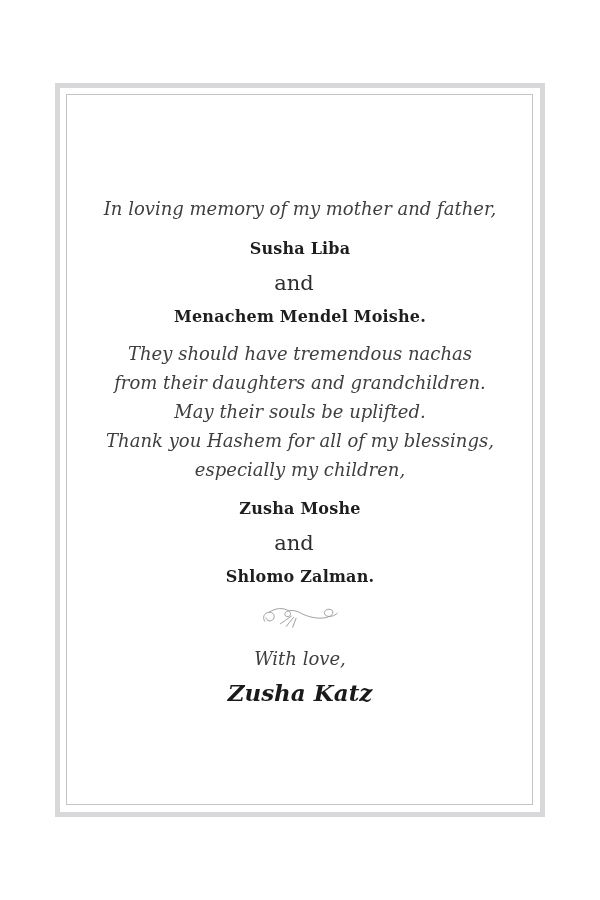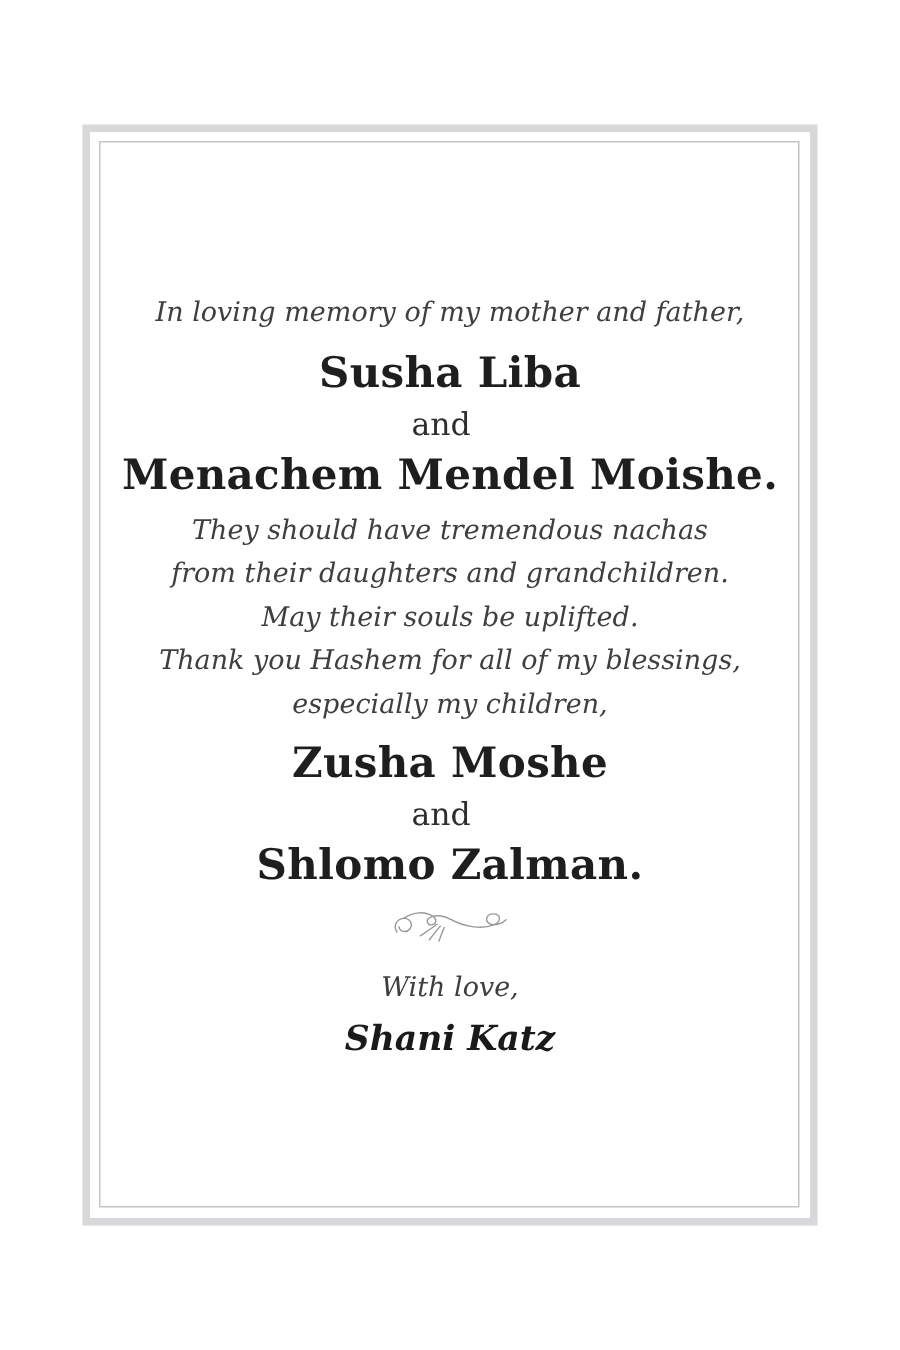--- a/index.html
+++ b/index.html
@@ -31,21 +31,21 @@
     text-align:center;
     padding-top:197px;
     box-sizing:border-box;
   }
   .intro{
     font-style:italic;font-size:18px;line-height:24px;
     color:var(--text-color);
     margin:0 0 14px 0;
   }
   .name{
-    font-weight:700;font-size:28px;line-height:28px;
+    font-weight:700;font-size:16px;line-height:28px;
     color:var(--name-color);
     letter-spacing:0.2px;
     margin:0 0 6px 0;
   }
   .name.last{margin-bottom:8px;}
   .and{
     font-size:21px;line-height:28px;
     color:#2e2e2e;
     margin:0 12px 6px 0;
   }
@@ -105,16 +105,16 @@
           <path d="M9 21 C6 17 8 11 14 10.5 C19 10 21.5 15 19 18.5 C16.5 22 11 21 10.5 17"></path>
           <path d="M14 10.5 C22 5 31 5 37 9 C40 11 39.5 15 36 15.5 C32.5 16 31 12 34 10 C38 7.5 45 8 51 11.5 C60 16.5 74 19.5 84 15.5 C90 13 89.5 7 83.5 7 C78.5 7 76.5 12 80.5 14.5 C84 16.5 90 15 93.5 11.5"></path>
           <path d="M40 15 Q33 20 27 24"></path>
           <path d="M42.5 16.5 Q37.5 22.5 34 27"></path>
           <path d="M45.5 17.5 Q43 23.5 41.5 28"></path>
         </g>
       </svg>
     </div>
 
     <p class="closing">With love,</p>
-    <p class="signature">Shani Katz</p>
+    <p class="signature">Zusha Katz</p>
 
   </div>
 </div>
 
 </body></html>

